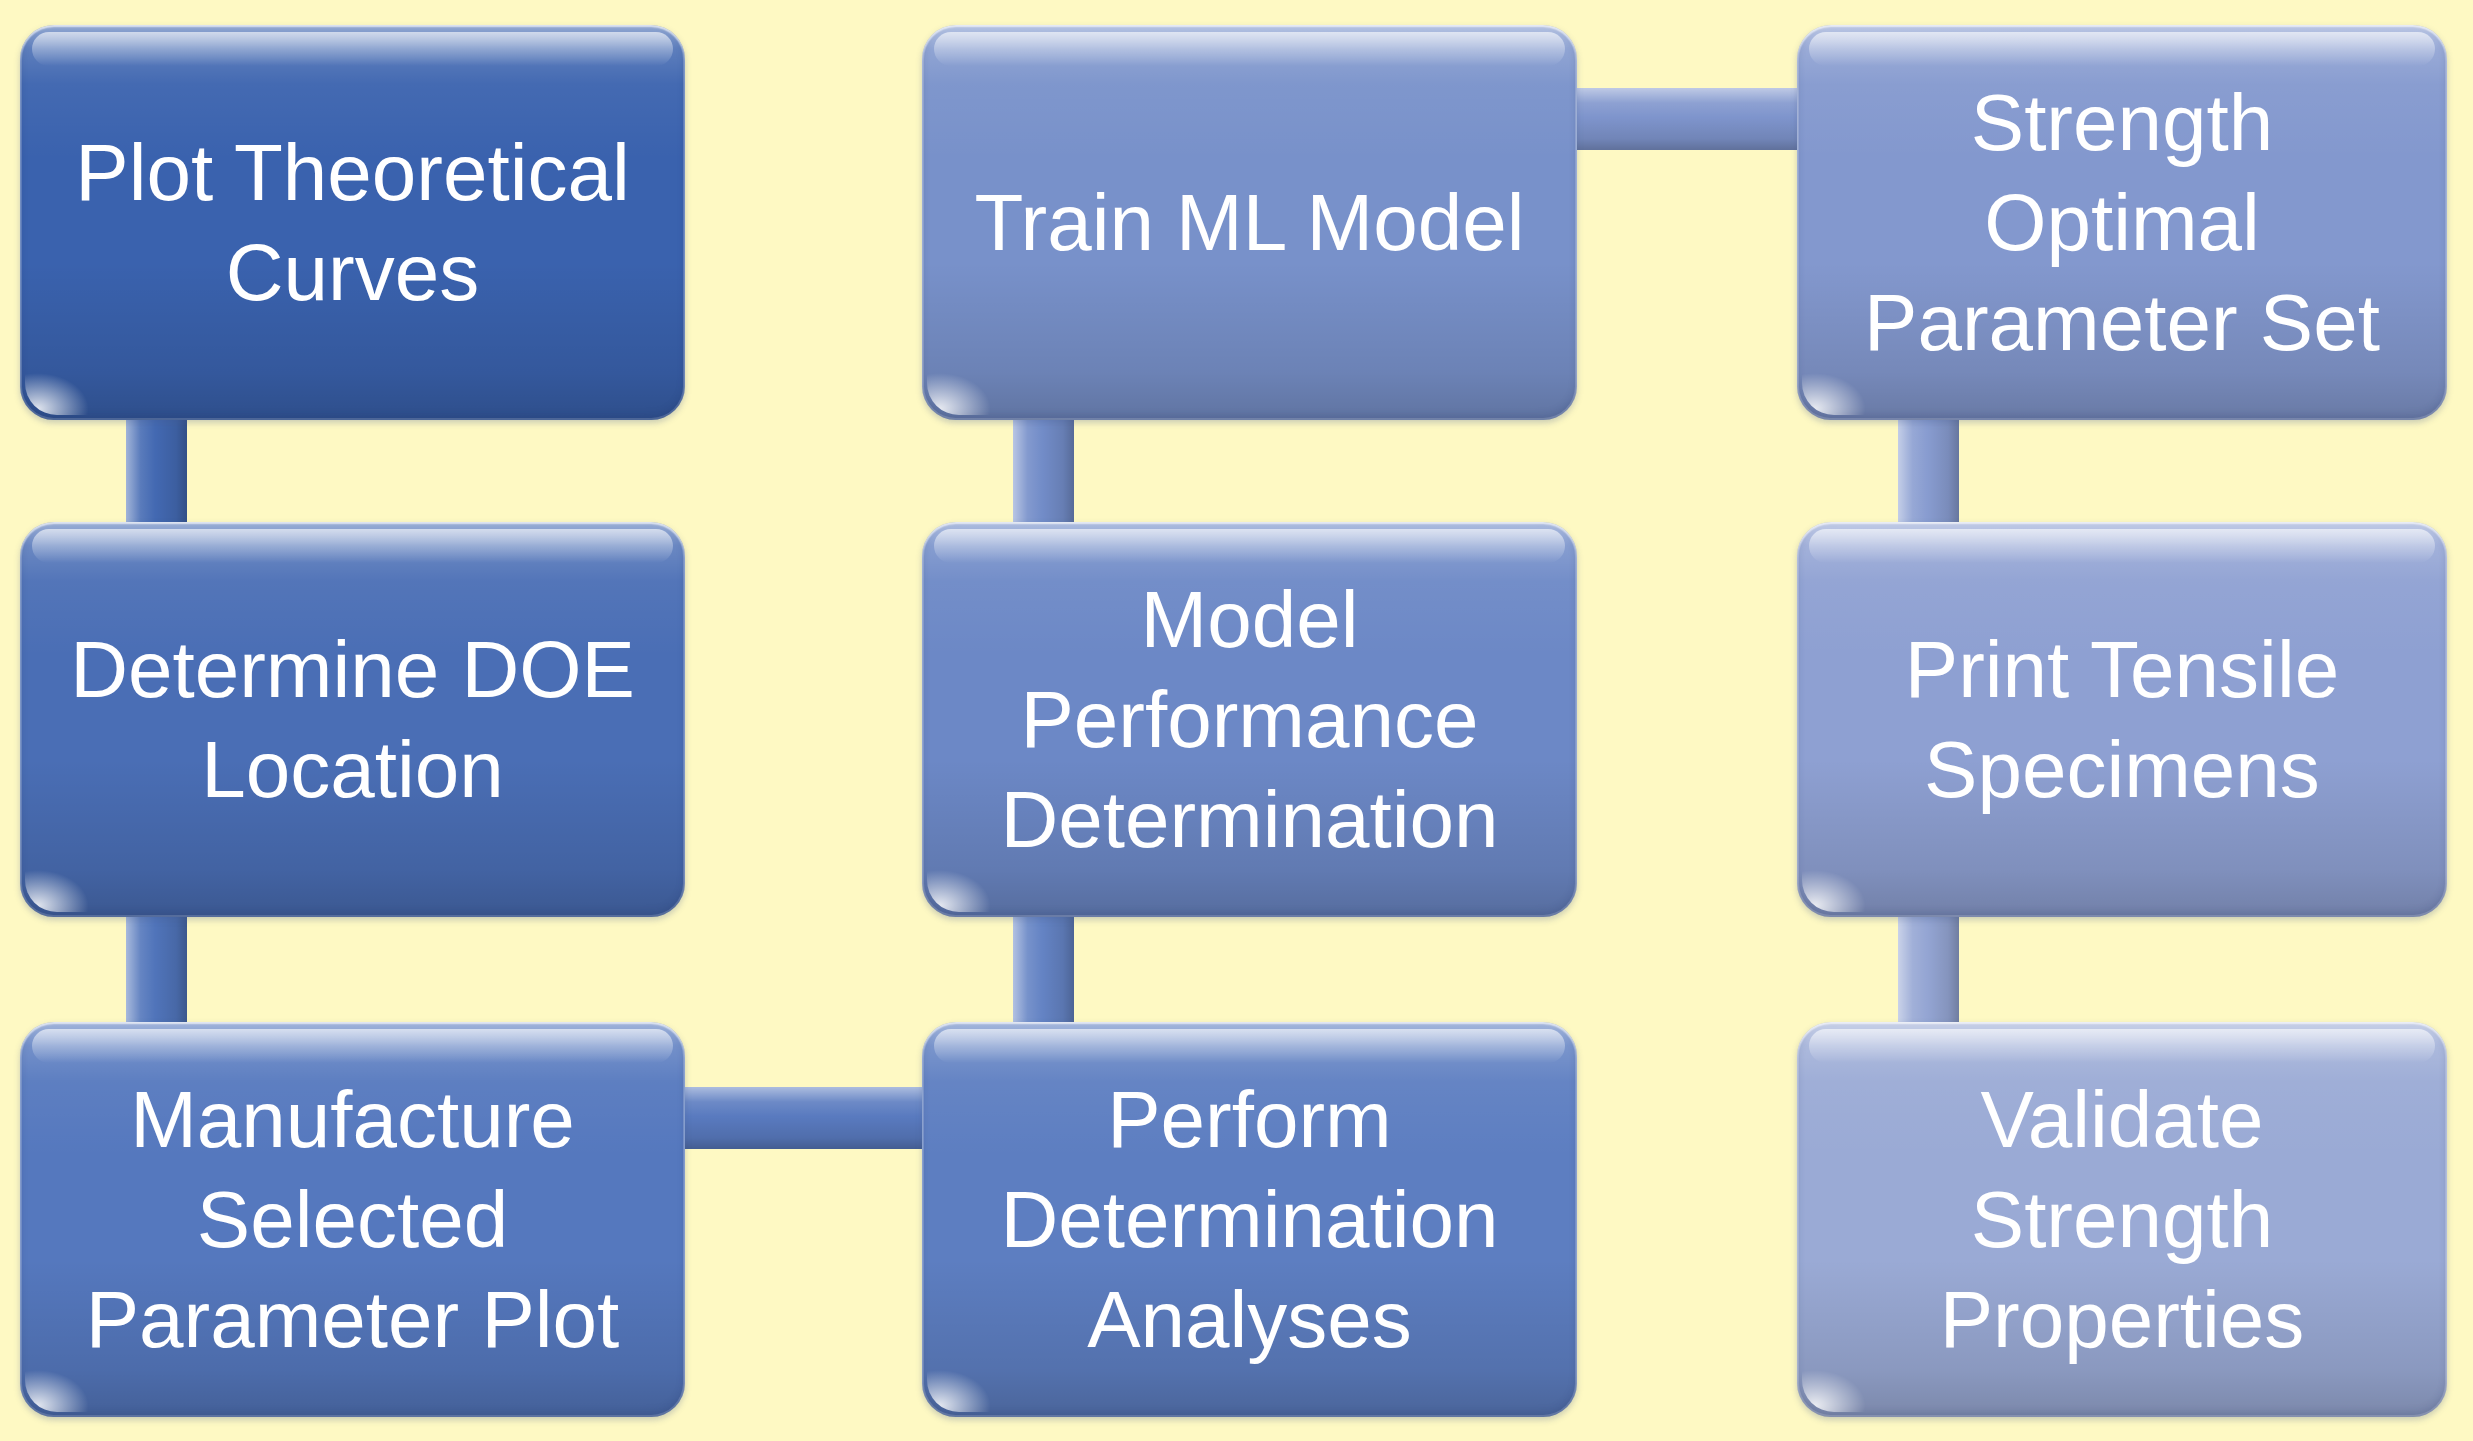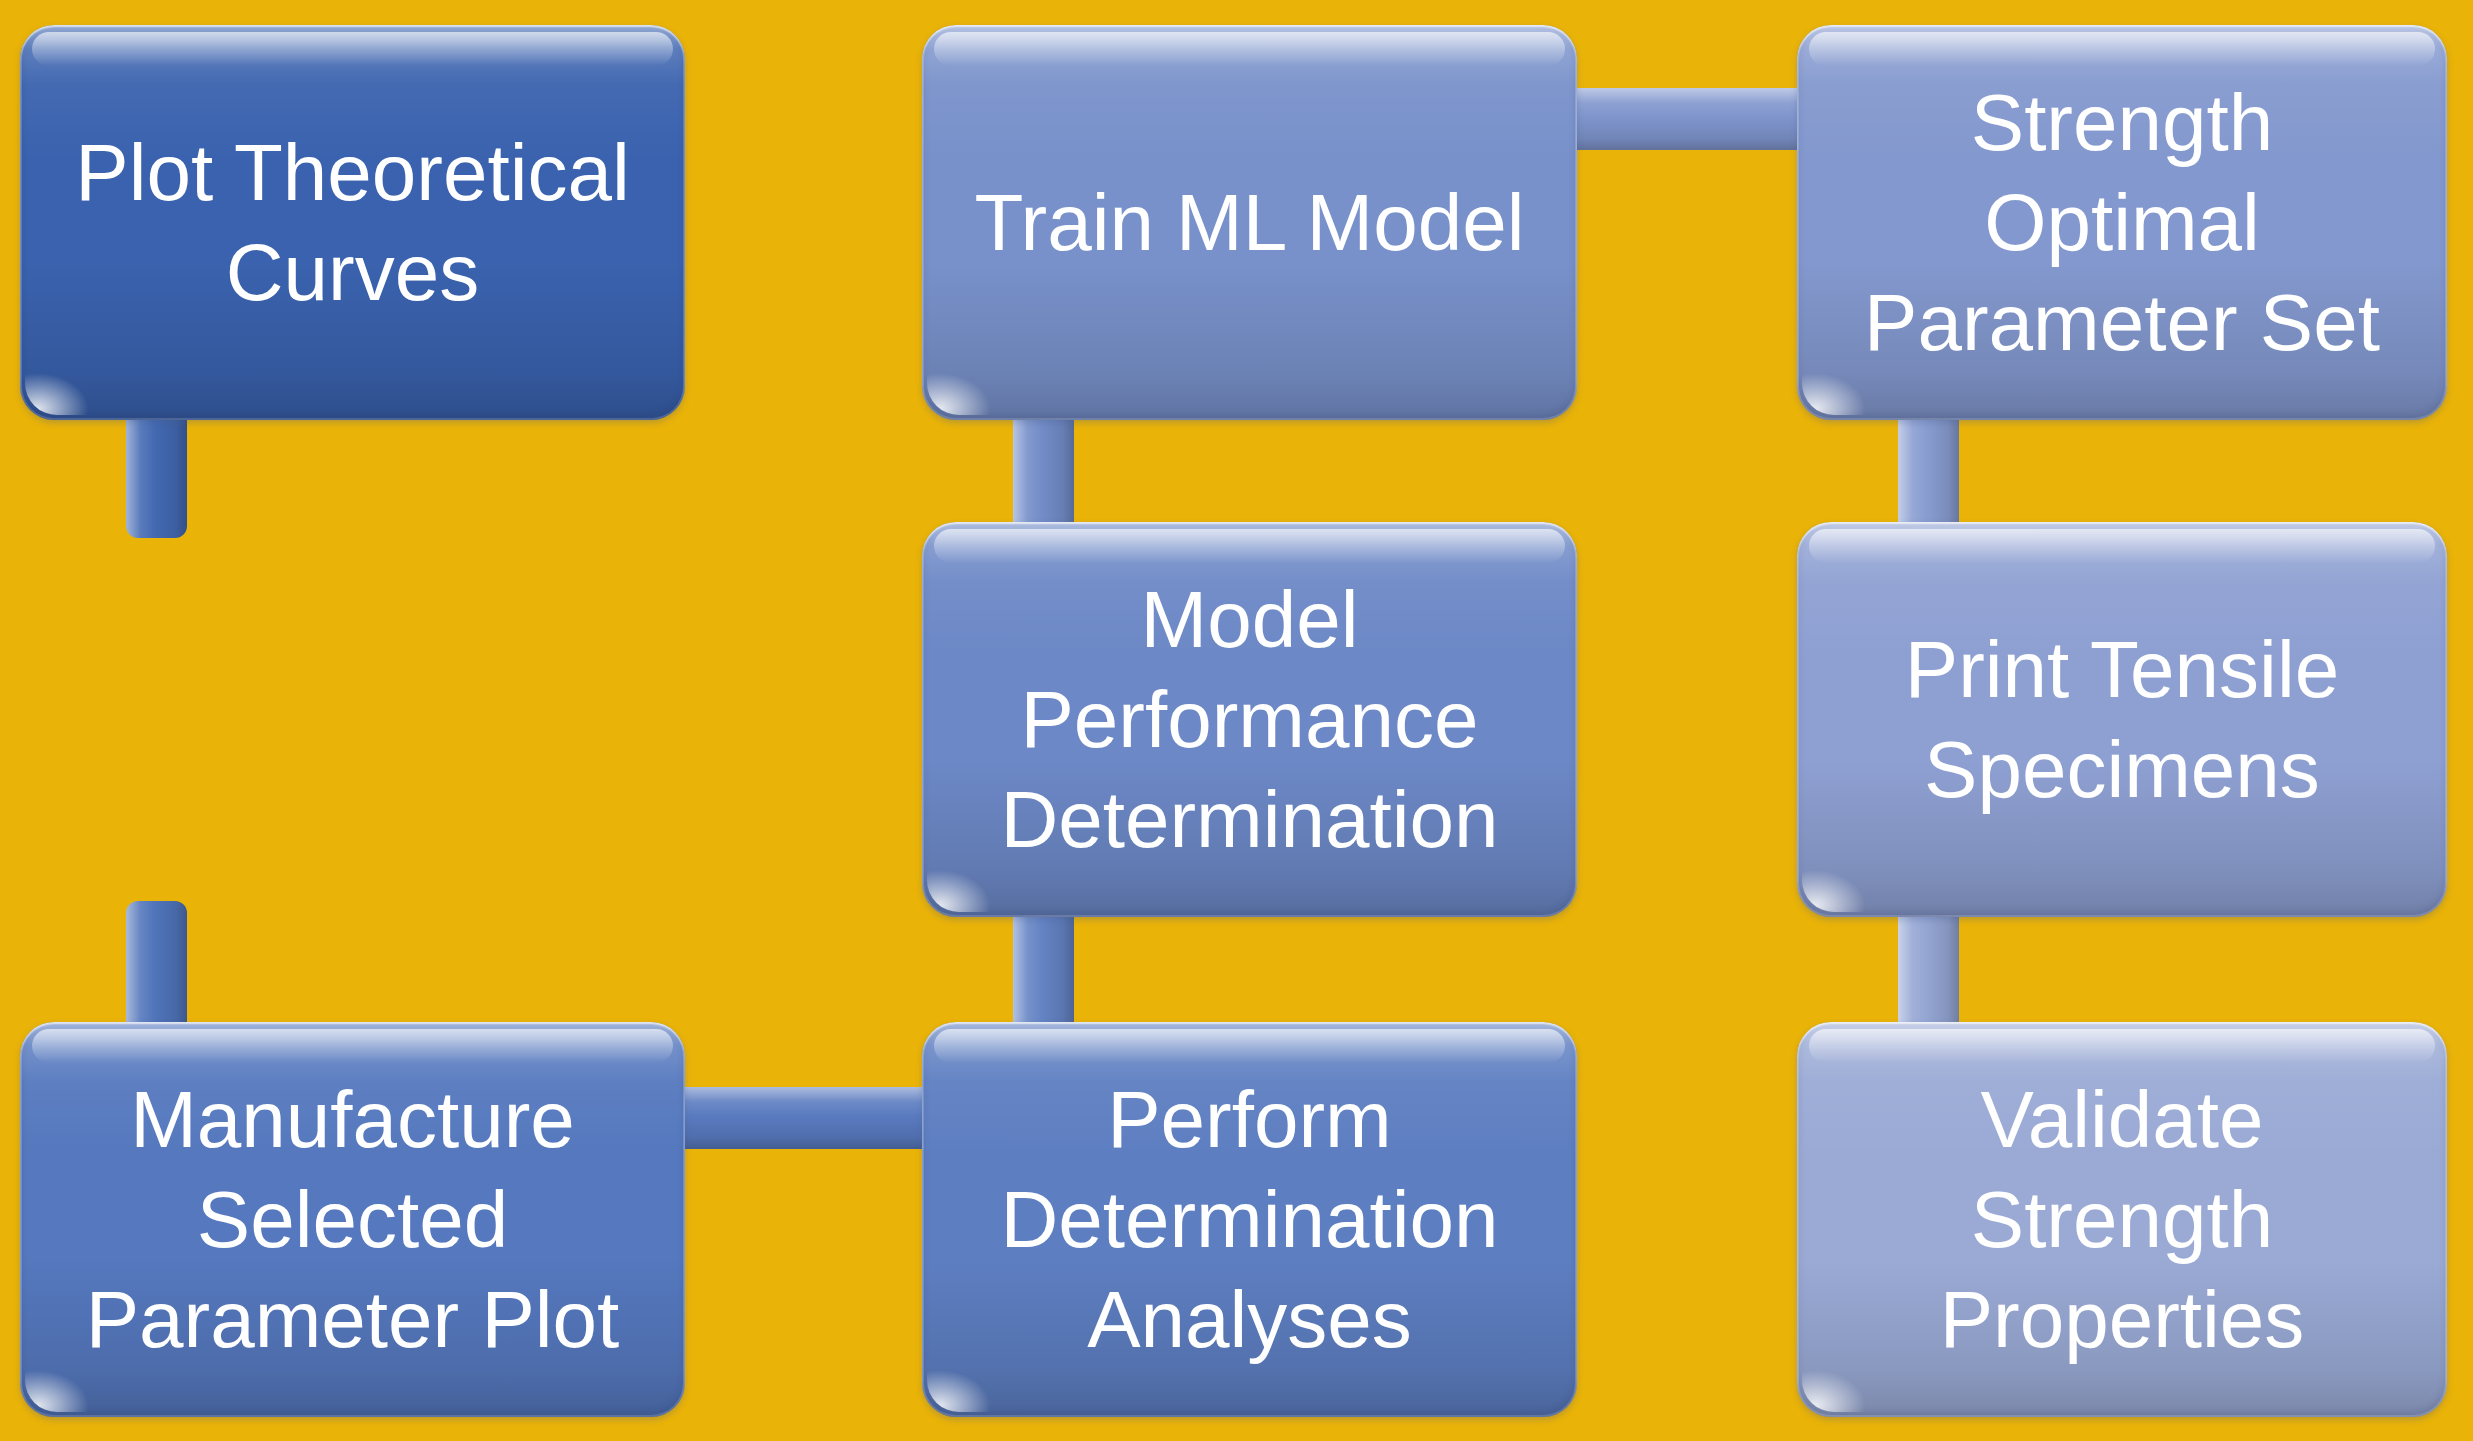--- a/index.html
+++ b/index.html
@@ -1,20 +1,20 @@
 <!DOCTYPE html>
 <html><head>
 <meta charset="utf-8">
 <style>
   html,body{margin:0;padding:0;background:#ffffff;}
   body{
     width:2473px;height:1441px;overflow:hidden;
     font-family:"Liberation Sans", sans-serif;
   }
-  .canvas{position:relative;width:2473px;height:1441px;background:#eab308;}
+  .canvas{position:relative;width:2473px;height:1441px;background:#fef9c3;}
 
   
   .node{
     position:absolute;height:395px;z-index:2;
     border-radius:34px;
     background-color:var(--c,#4a6eb5);
     background-image:linear-gradient(180deg,
       rgba(255,255,255,.45) 0%,
       rgba(255,255,255,.18) 6%,
       rgba(255,255,255,.05) 15%,
@@ -89,20 +89,24 @@
   <div class="conn v cn-v2 cn-gb" style="--c: #6483c4;"></div>
   <div class="conn v cn-v2 cn-ga" style="--c: #728cc8;"></div>
   <div class="conn h cn-h1" style="--c: #7e94cc;"></div>
   <div class="conn v cn-v3 cn-ga" style="--c: #889cd0;"></div>
   <div class="conn v cn-v3 cn-gb" style="--c: #94a5d3;"></div>
 
   <div class="node n-c1 n-r1" style="--c: #3a62ae;">
     <span class="label">Plot Theoretical
 Curves</span>
   </div>
+  <div class="node n-c1 n-r2" style="--c: #4a6eb5;">
+    <span class="label">Determine DOE
+Location</span>
+  </div>
   <div class="node n-c1 n-r3" style="--c: #5578be;">
     <span class="label">Manufacture
 Selected
 Parameter Plot</span>
   </div>
 
   <div class="node n-c2 n-r1" style="--c: #7891ca;">
     <span class="label">Train ML Model</span>
   </div>
   <div class="node n-c2 n-r2" style="--c: #6c88c6;">

